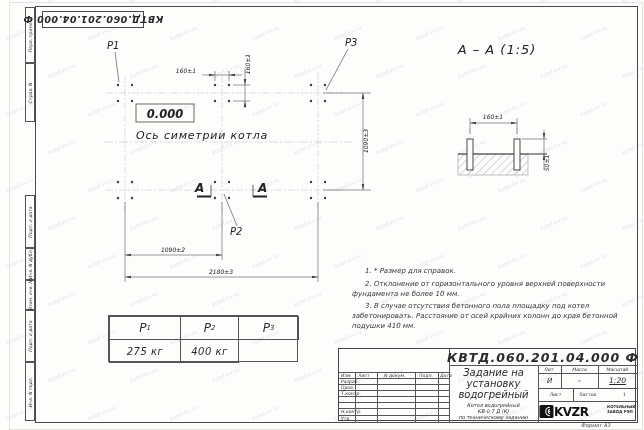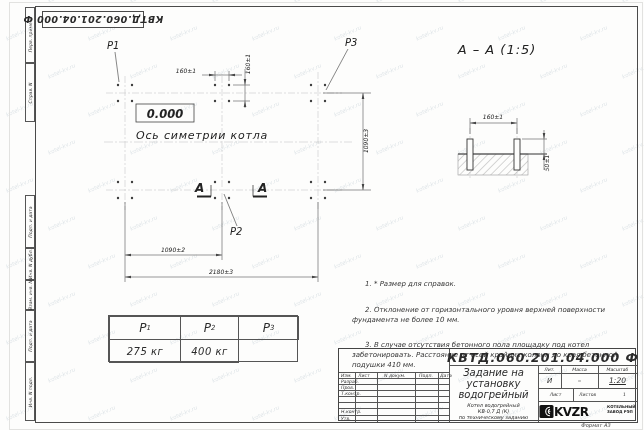--- a/index.html
+++ b/index.html
@@ -15,21 +15,21 @@
   .frame{left:35px;top:6px;width:601px;height:415px;border:1.2px solid #4a4a4a;}
   .vcell{position:absolute;left:25px;width:10px;border:0.9px solid #555;box-sizing:border-box;}
   .vcell>span{position:absolute;left:50%;top:50%;transform:translate(-50%,-50%) rotate(-90deg);
       white-space:nowrap;font-size:4.6px;font-style:italic;color:#333;}
   .corner-stamp{left:42px;top:11px;width:100px;height:14.5px;border:1px solid #4a4a4a;
       display:flex;align-items:center;justify-content:center;}
   .corner-stamp>span{transform:rotate(180deg);font-size:9.5px;font-weight:bold;font-style:italic;
       letter-spacing:.5px;white-space:nowrap;}
   
   .notes{left:352px;top:264px;width:284px;}
-  .notes p{margin:16px 0 1px 0;font-size:7px;font-style:italic;line-height:1.4;text-indent:13px;color:#333;}
+  .notes p{margin:3px 0 1px 0;font-size:7px;font-style:italic;line-height:1.4;text-indent:13px;color:#333;}
   
   .loads{left:108px;top:315px;width:190px;height:47px;border:1.1px solid #555;box-sizing:border-box;}
   .loads .cell{position:absolute;border:0.7px solid #555;box-sizing:border-box;display:flex;
       align-items:center;justify-content:center;font-style:italic;}
   .loads .hdr{font-size:12px;}
   .loads .hdr sub{font-size:7px;}
   .loads .val{font-size:10px;letter-spacing:.5px;}
   
   .tb{left:338px;top:348px;width:298px;height:73px;border:1.1px solid #444;box-sizing:border-box;}
   .tb .ln{position:absolute;background:#555;}

